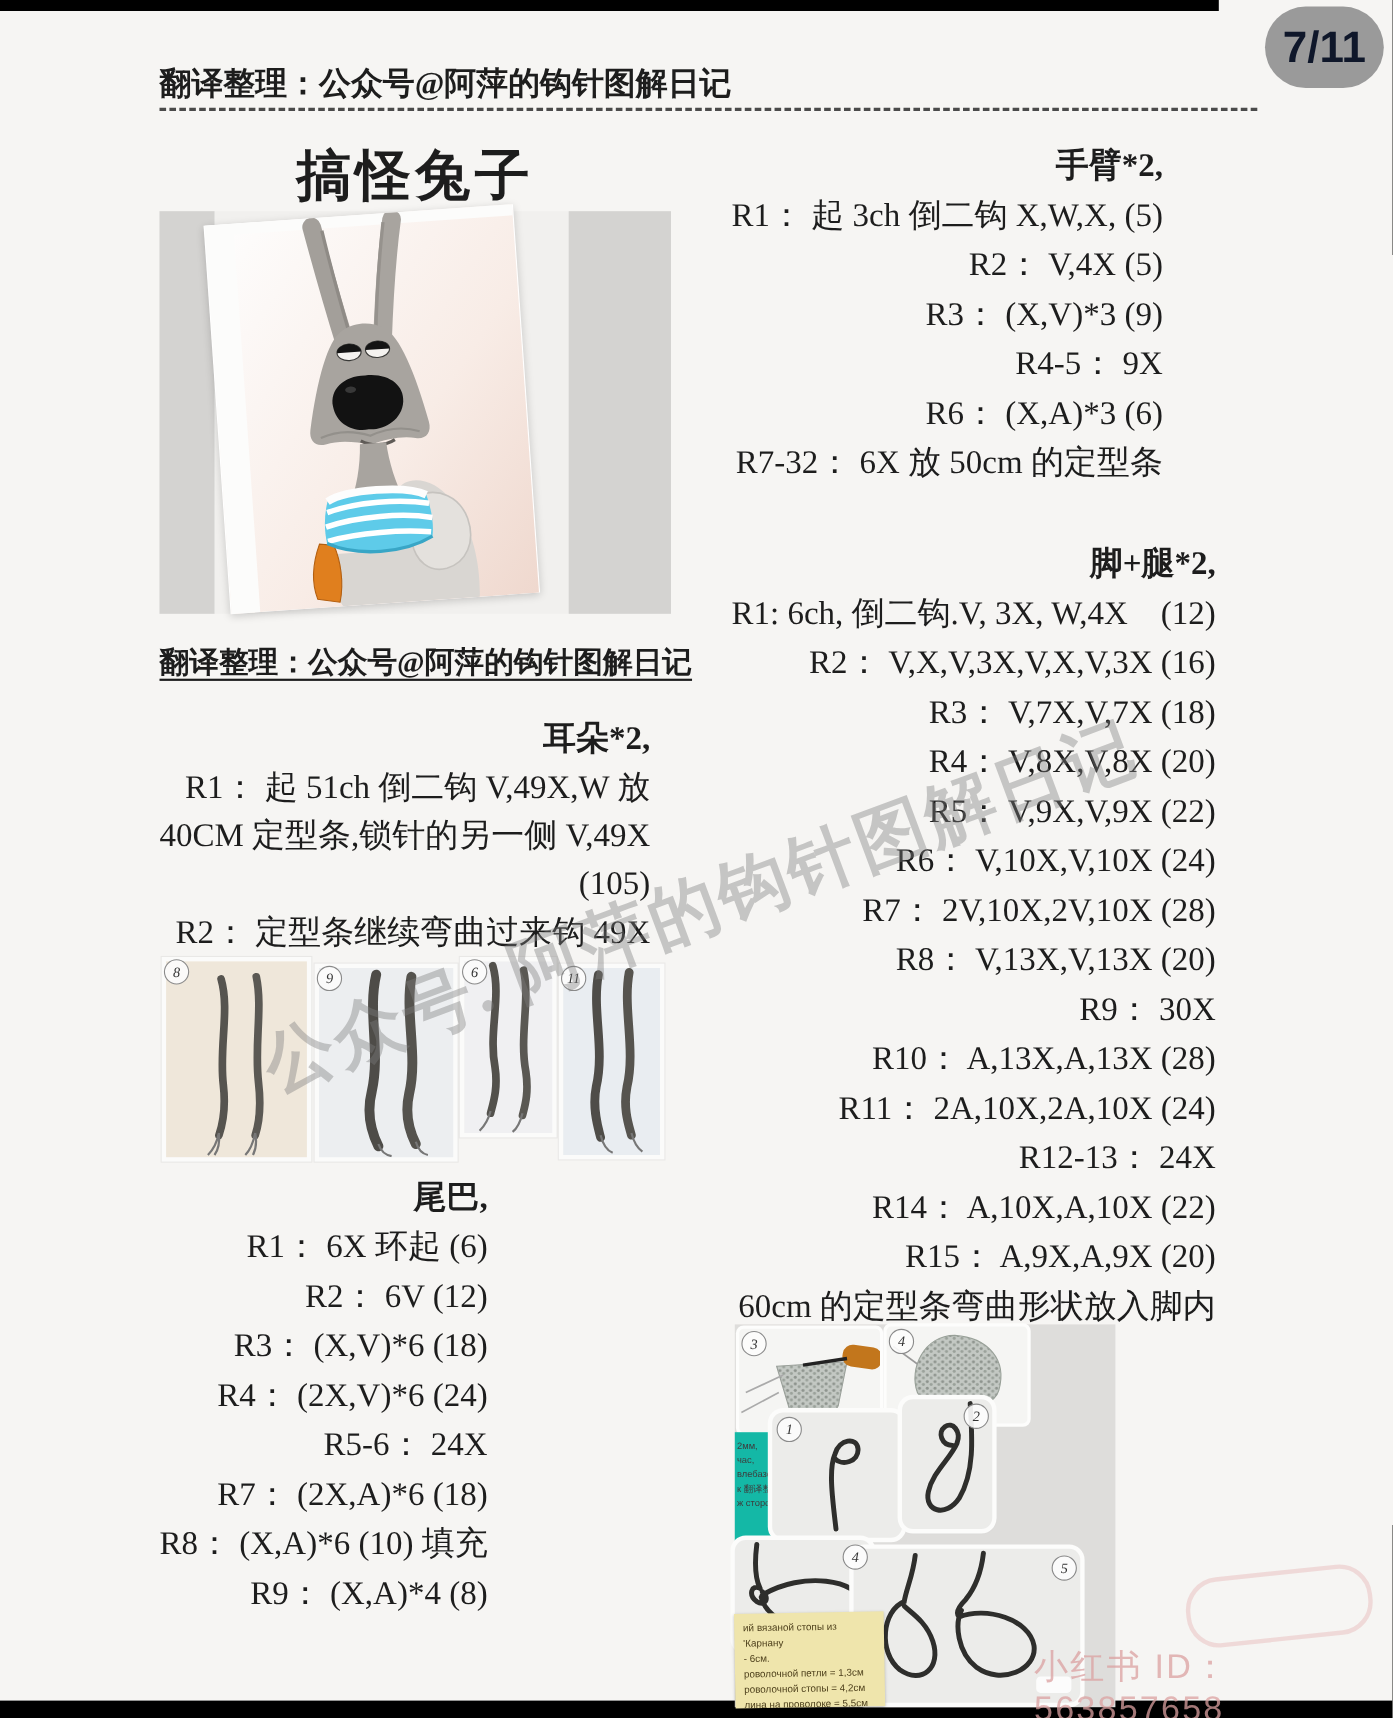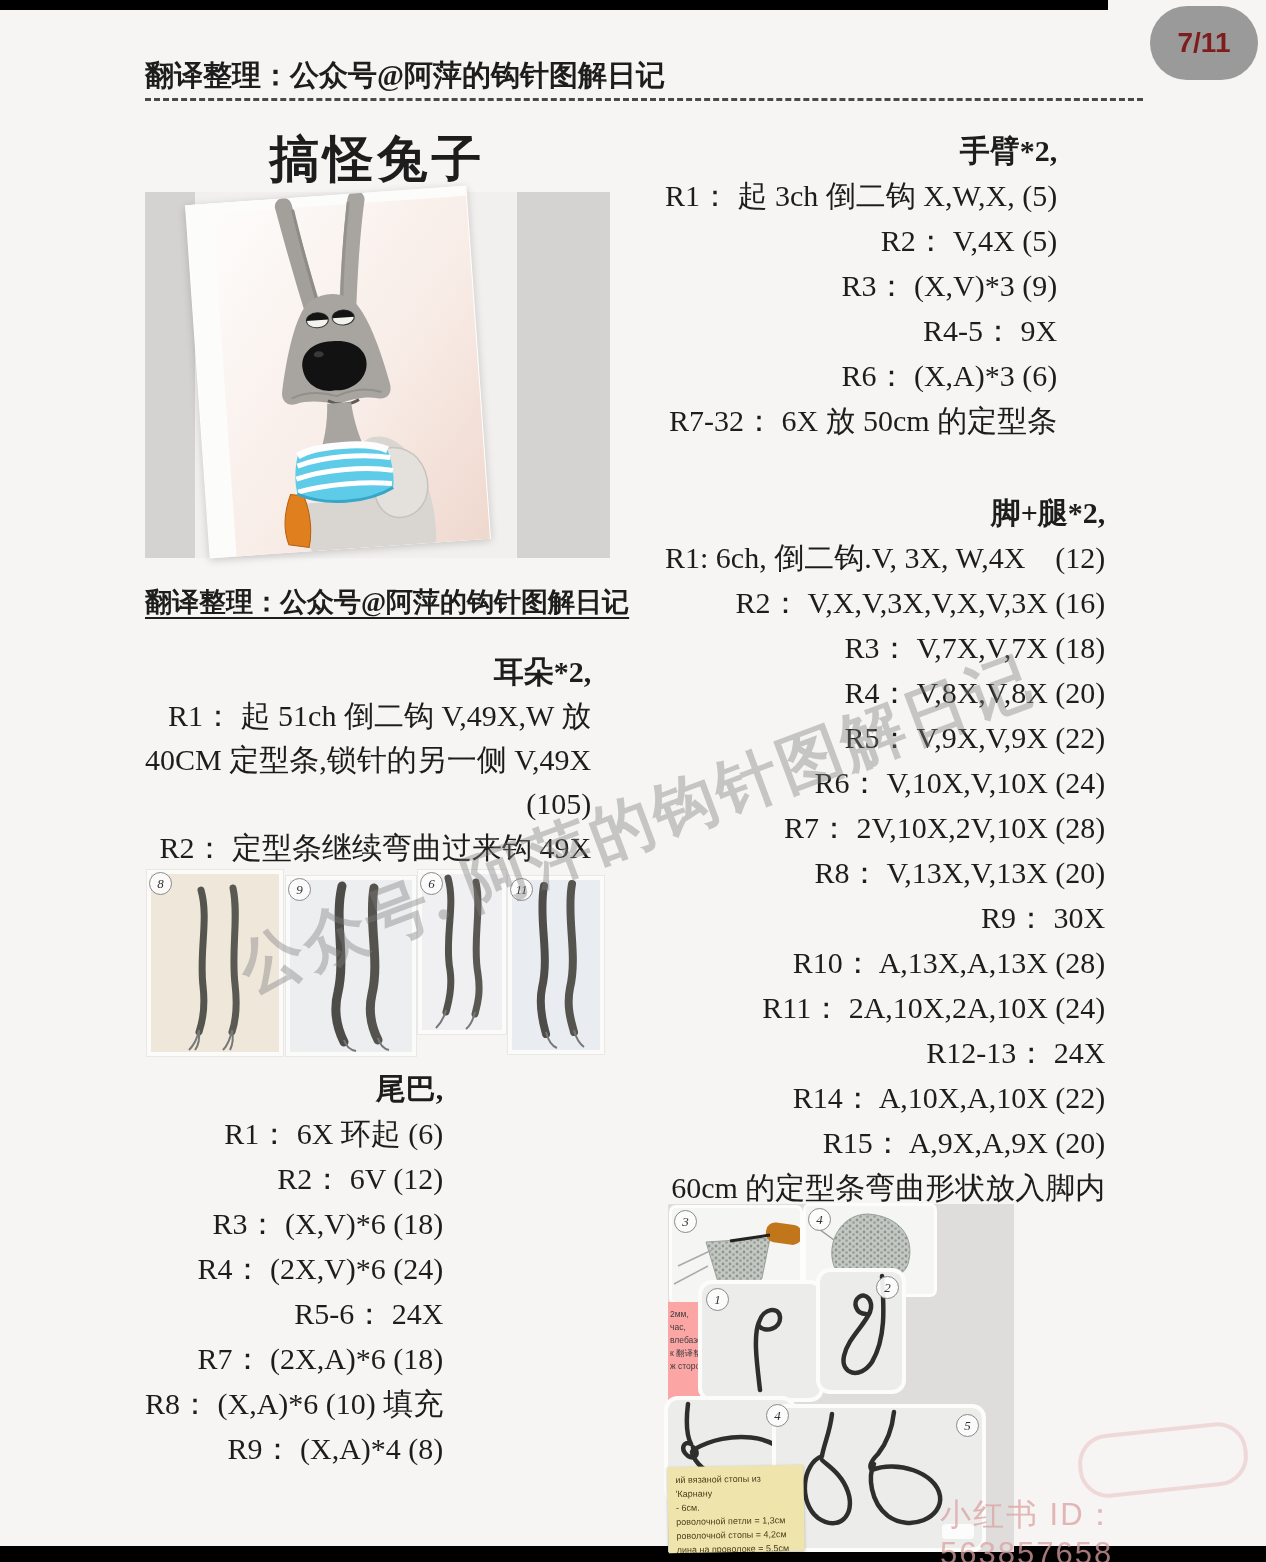--- a/index.html
+++ b/index.html
@@ -1,22 +1,22 @@
 <!DOCTYPE html>
 <html><head>
 <meta charset="utf-8">
 <style>
   html,body{margin:0;padding:0;background:#2b2b2b;}
   .page{position:relative;width:1266px;height:1562px;background:#f6f5f3;overflow:hidden;
         font-family:"Liberation Serif","DejaVu Serif",serif;color:#1d1d1d;}
   .abs{position:absolute;}
   .bar{position:absolute;background:#000;}
   .badge{position:absolute;left:1150px;top:6px;width:108px;height:74px;border-radius:38px;
-         background:#9a9a9a;color:#7f1d1d;display:flex;align-items:center;justify-content:center;
-         font-family:"Liberation Sans","DejaVu Sans",sans-serif;font-size:28px;font-weight:bold;}
+         background:#9a9a9a;color:#0f172a;display:flex;align-items:center;justify-content:center;
+         font-family:"Liberation Sans","DejaVu Sans",sans-serif;font-size:40px;font-weight:bold;}
   .header{position:absolute;left:145px;top:56px;font-size:29px;font-weight:bold;white-space:nowrap;}
   .header-rule{position:absolute;left:145px;top:98px;width:998px;height:0;border-top:3px dashed #4a4a4a;}
   .wm-diag{position:absolute;left:242px;top:928px;font-size:64px;letter-spacing:3px;white-space:nowrap;
            color:rgba(125,125,125,0.40);transform:rotate(-20.5deg);transform-origin:0 50%;
            font-weight:bold;pointer-events:none;z-index:30;}
   .wm-id{position:absolute;left:940px;top:1494px;font-size:31px;letter-spacing:2px;
          font-family:"Liberation Sans","DejaVu Sans",sans-serif;color:rgba(219,160,160,0.75);z-index:31;}
   .wm-stamp{position:absolute;left:1078px;top:1428px;width:162px;height:56px;border-radius:30px;
             border:4px solid rgba(225,165,165,0.35);transform:rotate(-6deg);z-index:31;}
   .title{position:absolute;left:145px;top:126px;width:465px;text-align:center;font-size:50px;
@@ -36,21 +36,21 @@
   
   .tile{position:absolute;background:#fbfbfa;box-shadow:0 0 0 1px rgba(0,0,0,0.05);}
   .tile .inner{position:absolute;left:4px;top:4px;right:4px;bottom:4px;}
   .numchip{position:absolute;width:21px;height:21px;border:1px solid #8a8a8a;border-radius:50%;
            background:rgba(252,252,252,0.92);color:#333;font-size:13px;font-style:italic;
            display:flex;align-items:center;justify-content:center;z-index:5;}
   
   .collage{position:absolute;left:668px;top:1204px;width:346px;height:348px;background:#dedddb;}
   .cphoto{position:absolute;background:#f5f5f3;border-radius:4px;box-shadow:0 0 0 3px #fdfdfc;}
   .ccard{position:absolute;background:#ececea;border-radius:10px;box-shadow:0 0 0 4px #fcfcfb,0 1px 4px rgba(0,0,0,0.12);}
-  .sidestrip{position:absolute;left:0;top:98px;width:54px;height:122px;background:#fca5a5;
+  .sidestrip{position:absolute;left:0;top:98px;width:54px;height:122px;background:#14b8a6;
              font-family:"Liberation Sans","DejaVu Sans",sans-serif;font-size:8.5px;line-height:13px;
              color:#3d3d3d;padding:6px 2px;box-sizing:border-box;overflow:hidden;}
   .ynote{position:absolute;left:0;top:262px;width:136px;height:86px;background:#efe5ac;
          transform:rotate(-1deg);box-shadow:0 1px 3px rgba(0,0,0,0.25);z-index:8;
          font-family:"Liberation Sans","DejaVu Sans",sans-serif;font-size:9px;line-height:14px;
          color:#4e401c;padding:6px 4px 2px 8px;box-sizing:border-box;overflow:hidden;}
   .pill{position:absolute;width:32px;height:15px;background:rgba(255,255,255,0.85);border-radius:4px;}
   svg{display:block;}
 </style>
 </head>

